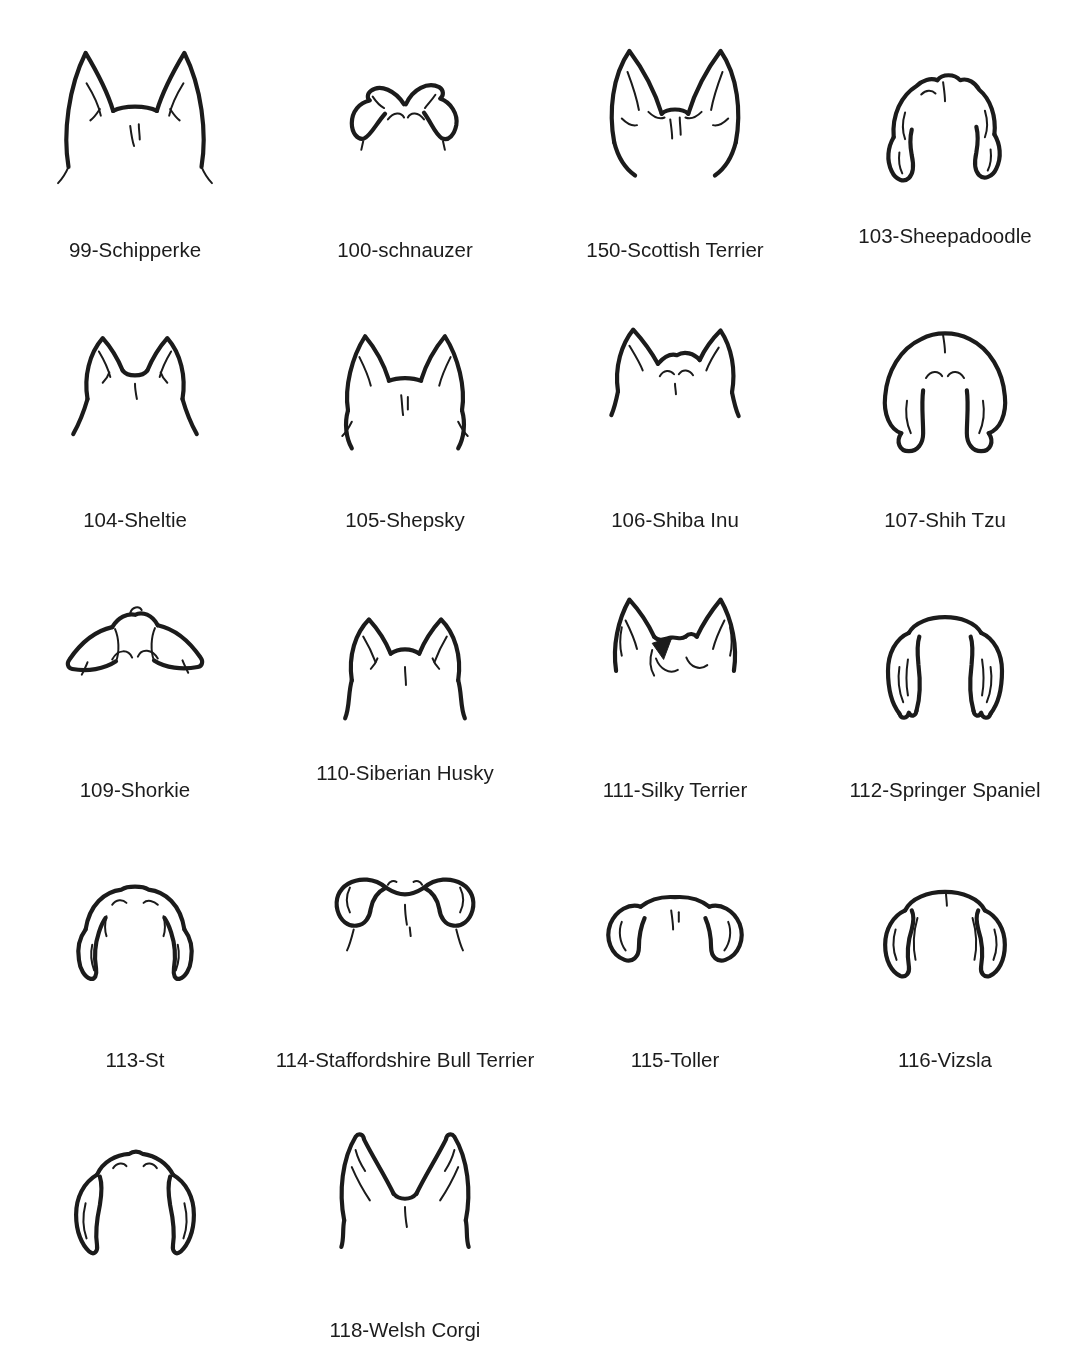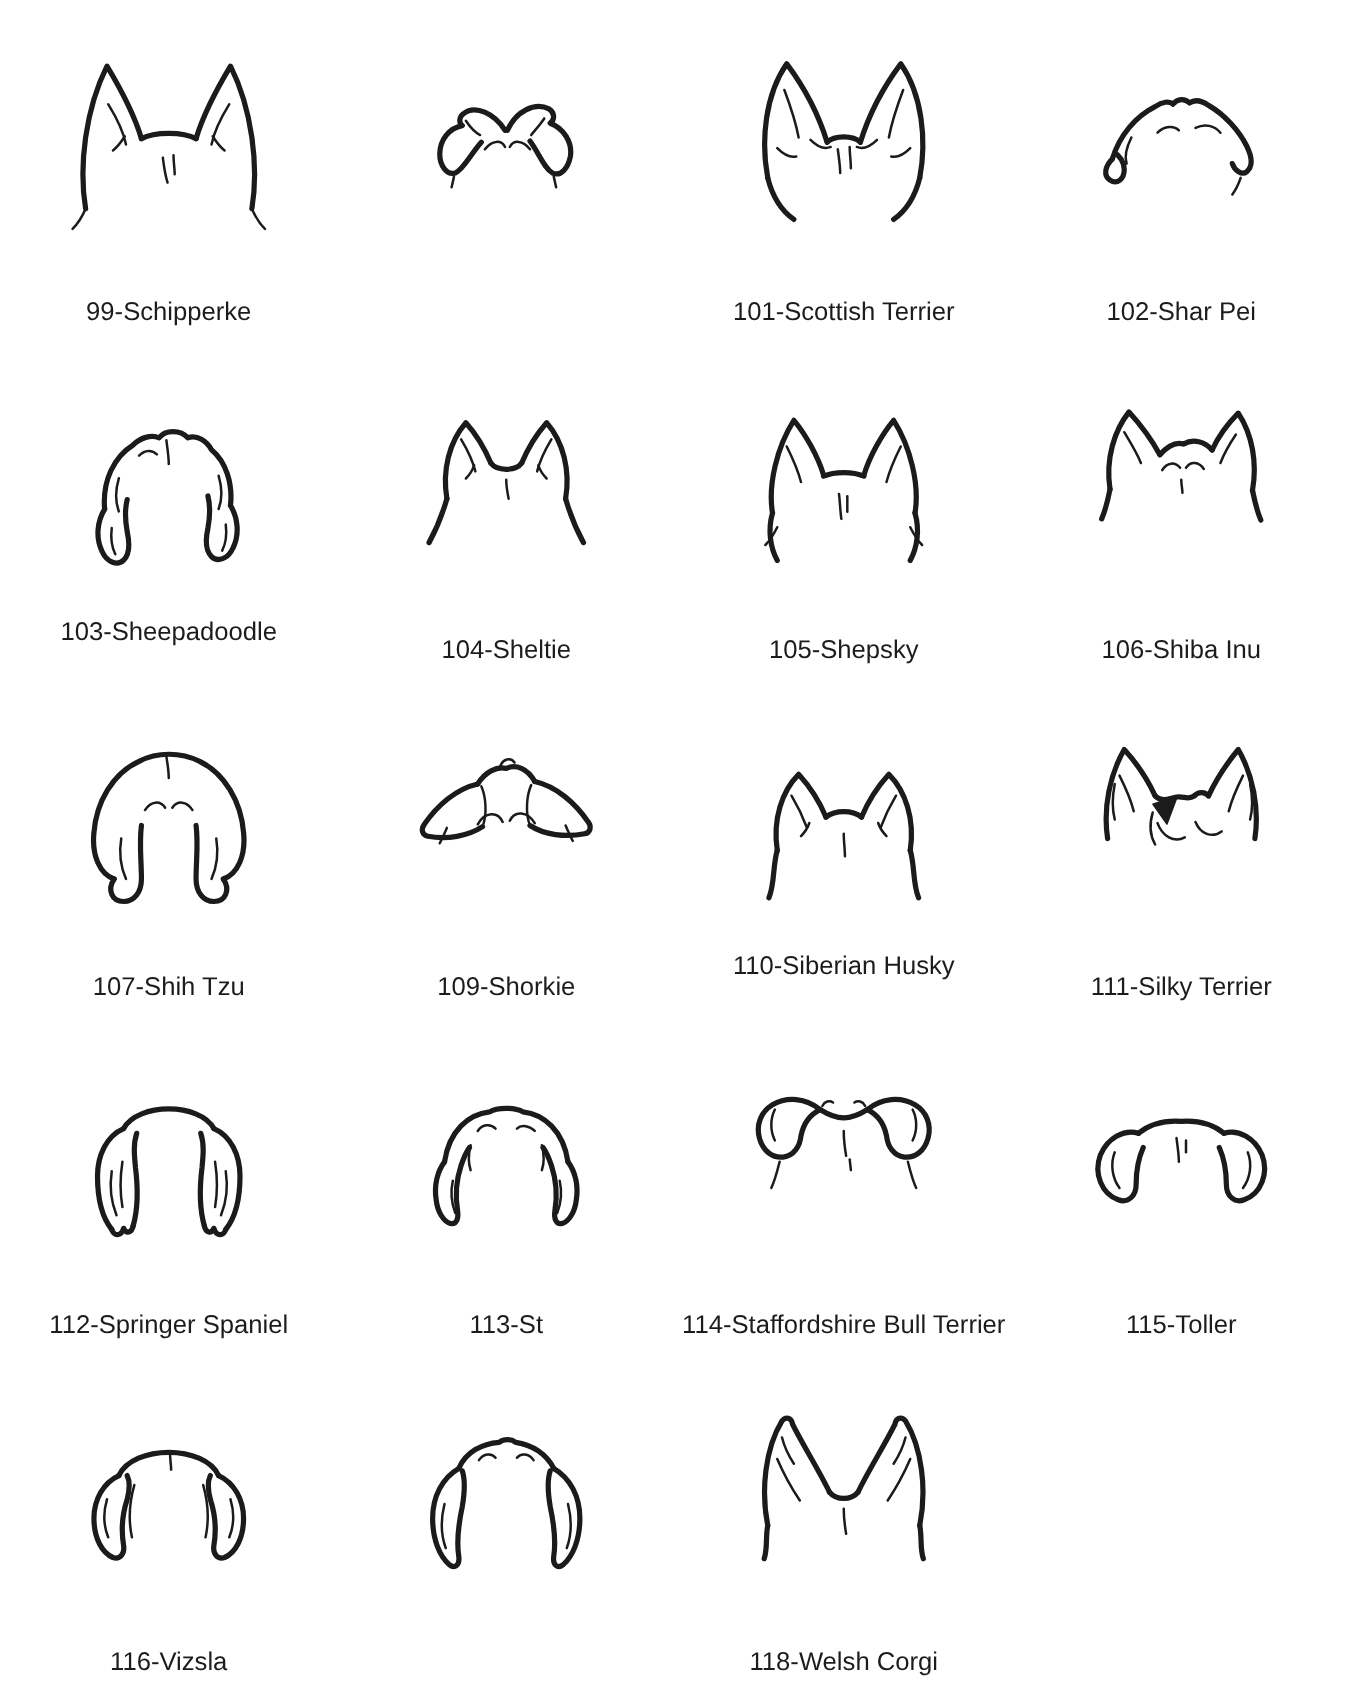--- a/index.html
+++ b/index.html
@@ -44,56 +44,44 @@
         <path class="m" d="M99 80 C90 66 74 58 64 66 C60 69 60 74 63 76 C52 78 44 88 44 100 C44 110 50 118 57 116 C64 113 70 100 79 90"></path>
         <path class="m" d="M101 80 C108 64 124 56 136 62 C141 65 141 71 137 74 C148 78 156 90 154 102 C152 112 146 119 139 116 C132 112 128 100 120 89"></path>
         <path class="d" d="M82 96 C88 88 96 88 99 94"></path>
         <path class="d" d="M103 94 C106 88 114 88 120 96"></path>
         <path class="d" d="M66 72 C70 78 74 82 78 84"></path>
         <path class="d" d="M132 70 C128 76 124 80 121 84"></path>
         <path class="d" d="M56 119 L54 128"></path>
         <path class="d" d="M140 119 L142 128"></path>
       </svg>
     </div>
+    <figcaption class="cap">100-schnauzer</figcaption>
   </figure>
 
   <figure class="cell" style="margin:0">
     <div class="art">
       <svg class="ear" viewBox="0 0 200 170">
         <path class="m" d="M36 120 C30 88 34 50 52 24 C64 40 78 64 86 90"></path>
         <path class="m" d="M164 120 C170 88 166 50 148 24 C136 40 122 64 114 90"></path>
         <path class="m" d="M86 90 C92 84 108 84 114 90"></path>
         <path class="m" d="M36 120 C40 136 48 148 58 155"></path>
         <path class="m" d="M164 120 C160 136 152 148 142 155"></path>
         <path class="d" d="M50 46 C56 62 60 75 62 86"></path>
         <path class="d" d="M150 46 C144 62 140 75 138 86"></path>
         <path class="d" d="M44 95 C50 101 56 103 60 102"></path>
         <path class="d" d="M156 95 C150 101 144 103 140 102"></path>
         <path class="d" d="M95 96 C96 104 97 110 97 116"></path>
         <path class="d" d="M105 94 C105 100 106 106 106 112"></path>
         <path class="d" d="M72 88 C78 94 84 96 89 94"></path>
         <path class="d" d="M128 88 C122 94 116 96 111 94"></path>
       </svg>
     </div>
-    <figcaption class="cap">101-Scottish Terrier</figcaption>
-  </figure>
-
-  <figure class="cell" style="margin:0">
-    <div class="art">
-      <svg class="ear" viewBox="0 0 200 170">
-        <path class="m" d="M42 104 C48 84 62 68 78 60 C84 56 90 55 93 58 C97 53 103 53 107 57 C111 54 117 55 123 59 C137 67 149 81 155 93 C159 101 161 110 155 115 C151 118 145 114 143 108"></path>
-        <path class="m" d="M42 104 C36 110 34 118 40 122 C46 126 52 121 52 113 C52 107 48 101 44 99"></path>
-        <path class="d" d="M58 86 C54 94 52 102 54 108"></path>
-        <path class="d" d="M80 82 C86 76 94 76 98 80"></path>
-        <path class="d" d="M112 78 C120 74 128 76 133 82"></path>
-        <path class="d" d="M150 120 C148 126 146 130 143 134"></path>
-      </svg>
-    </div>
-    <figcaption class="cap">102-Shar Pei</figcaption>
-  </figure>
+    <figcaption class="cap">150-Scottish Terrier</figcaption>
+  </figure>
+
 
   <figure class="cell" style="margin:14px">
     <div class="art">
       <svg class="ear" viewBox="0 0 200 170">
         <path class="m" d="M46 100 C44 76 54 56 70 46 C76 40 85 37 92 40 C97 33 110 33 116 40 C124 37 132 43 136 50 C148 60 154 78 152 97"></path>
         <path class="m" d="M46 100 C40 110 38 124 44 136 C48 145 57 148 62 143 C67 138 67 128 65 119 C63 108 63 100 65 92"></path>
         <path class="m" d="M152 97 C158 107 160 121 154 133 C150 142 141 145 136 140 C131 135 131 125 133 116 C135 105 135 97 133 89"></path>
         <path class="d" d="M98 42 C99 50 100 56 100 62"></path>
         <path class="d" d="M58 74 C55 84 55 94 58 102"></path>
         <path class="d" d="M142 72 C145 82 145 92 142 100"></path>

